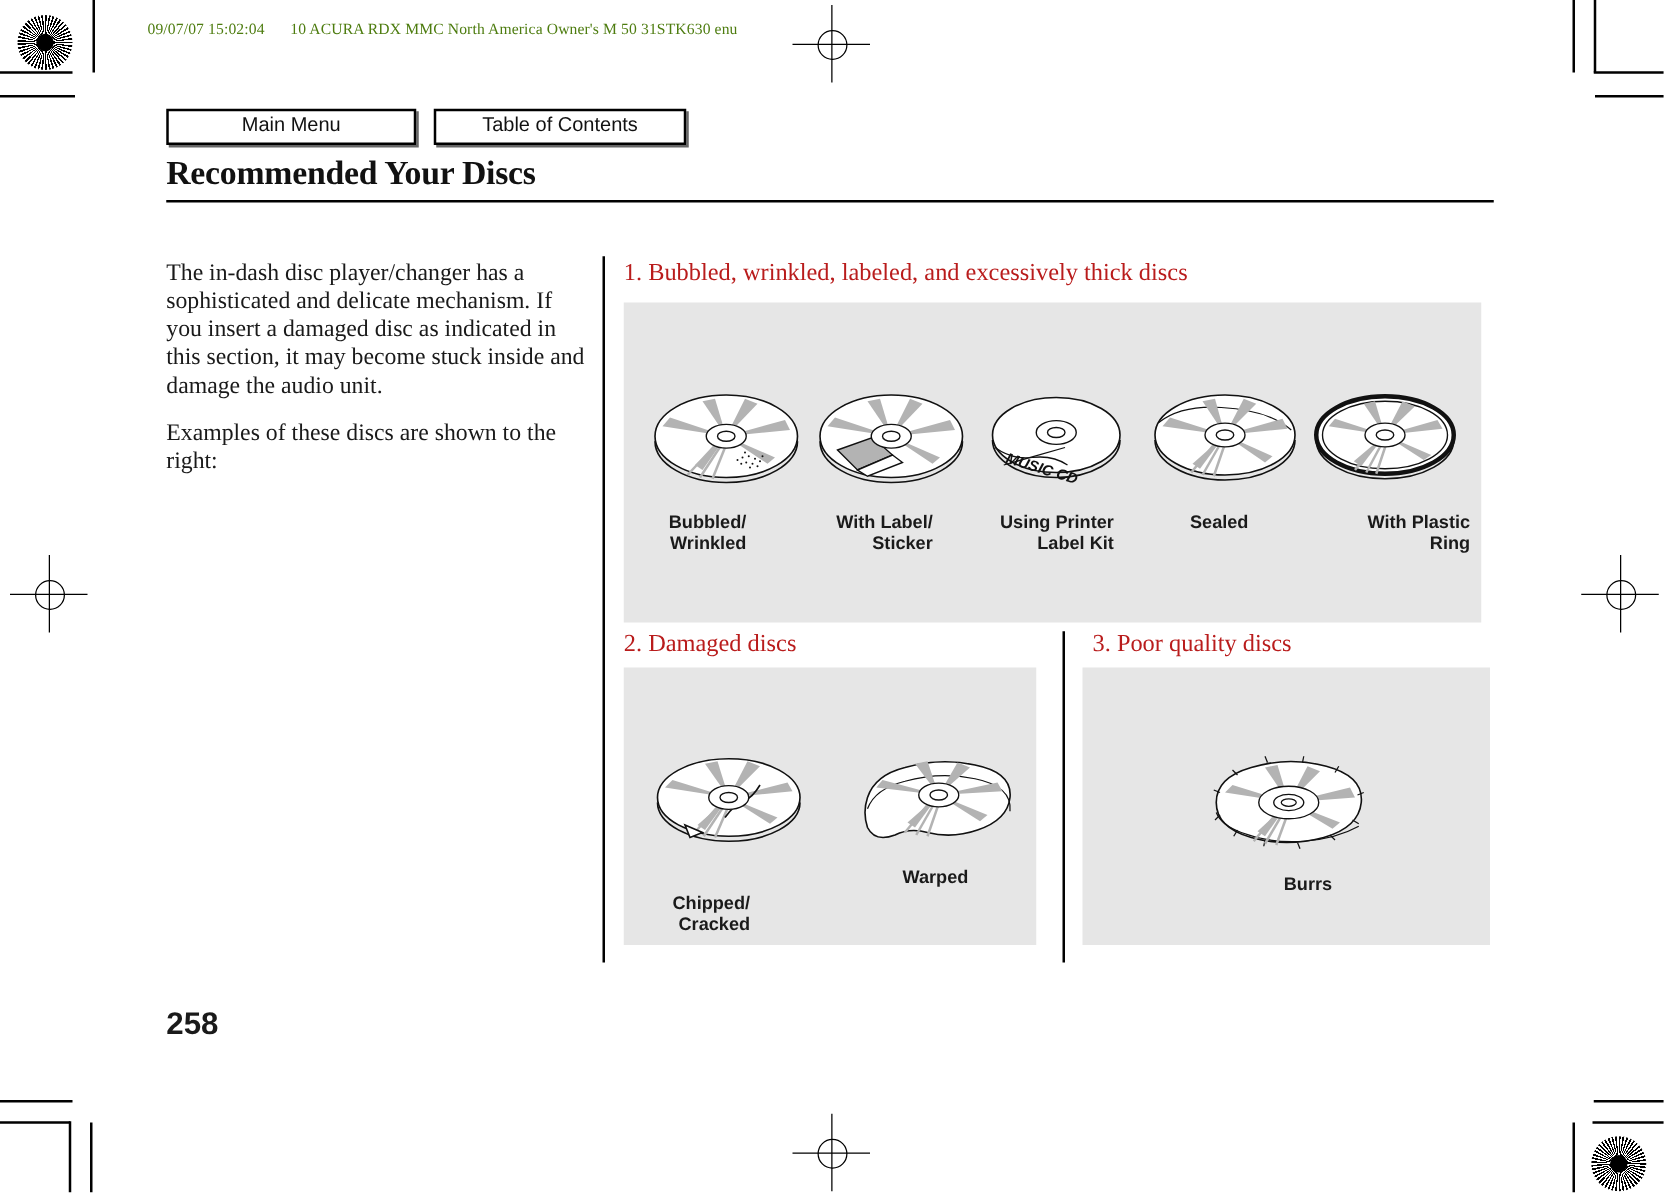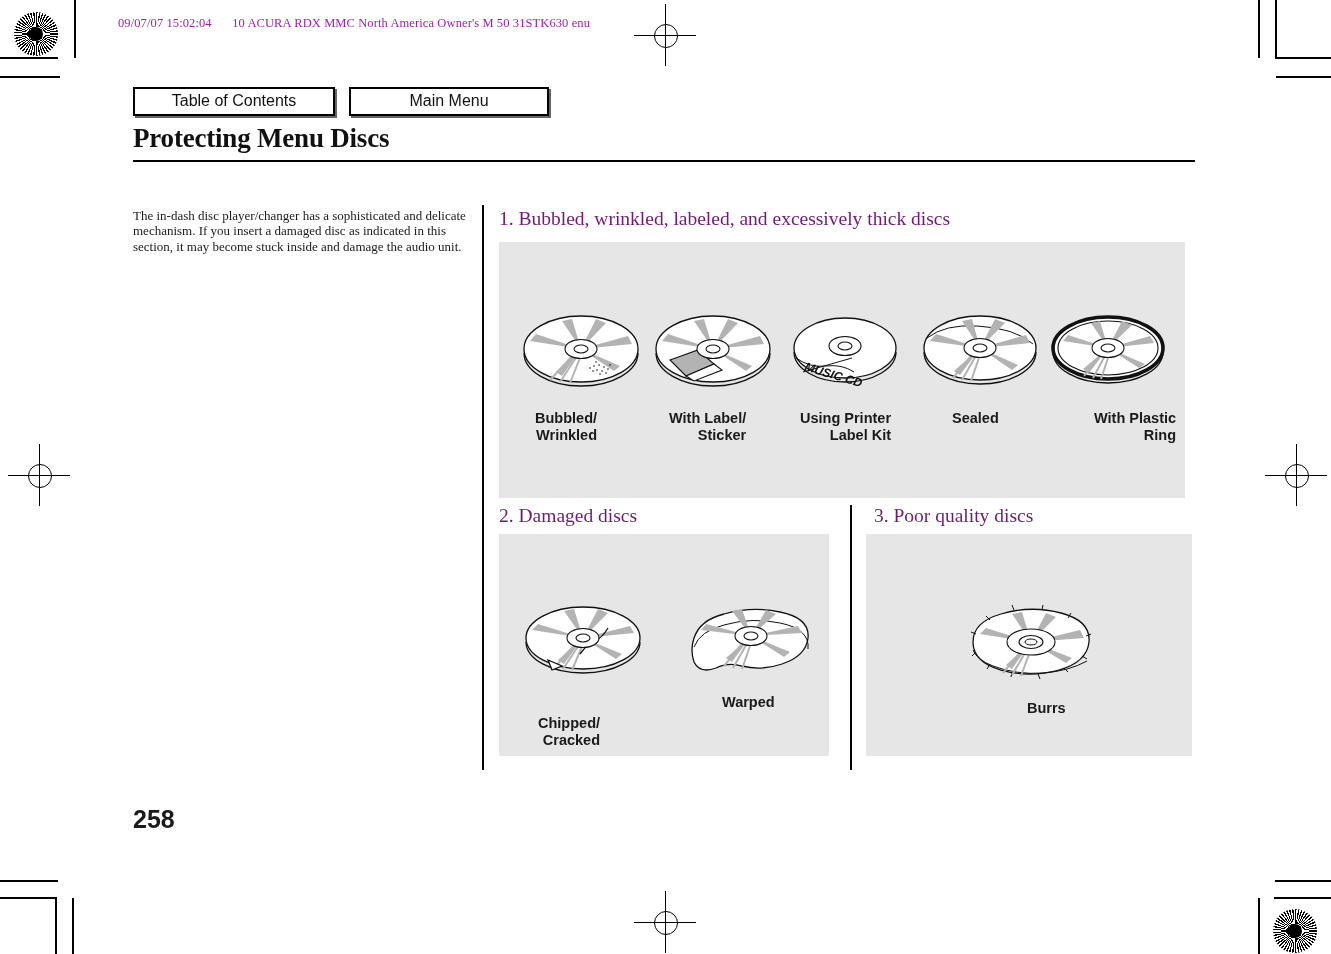--- a/index.html
+++ b/index.html
@@ -49,21 +49,21 @@
   }
 
   
   .page-header {
     position: absolute;
     left: 118px;
     top: 16px;
     font-family: "Liberation Serif", serif;
     font-size: 12.5px;
     letter-spacing: 0.1px;
-    color: #a21caf;
+    color: #4d7c0f;
     white-space: nowrap;
   }
   .page-header .ph-sep { display:inline-block; width:14px; }
 
   
   .navbar {
     position: absolute;
     left: 133px;
     top: 87px;
     display: flex;
@@ -115,21 +115,21 @@
     line-height: 1.17;
   }
   .col-left h2 {
     margin: 0;
     font-weight: bold;
     font-size: 19px;
     line-height: 1.15;
   }
   .col-left p {
     margin: 0;
-    font-size: 13px;
+    font-size: 19px;
     line-height: 1.18;
   }
   .col-left p.spaced { margin-top: 16px; }
 
   .v-divider-main {
     position: absolute;
     left: 482px;
     top: 205px;
     width: 2px;
     height: 565px;
@@ -142,21 +142,21 @@
     width: 2px;
     height: 265px;
     background: #000;
   }
 
   
   .sec-heading {
     position: absolute;
     font-family: "Liberation Serif", serif;
     font-size: 19.5px;
-    color: #701a75;
+    color: #b91c1c;
     white-space: nowrap;
   }
   .panel {
     position: absolute;
     background: #e6e6e6;
   }
 
   .disc-fig { position: absolute; }
   .disc-label {
     position: absolute;
@@ -226,29 +226,30 @@
     <div class="c-o"></div>
 </div>
 
 <div class="page-header">
   <span>09/07/07 15:02:04</span>
   <span class="ph-sep"></span>
   <span>10 ACURA RDX MMC North America Owner's M 50 31STK630 enu</span>
 </div>
 
 <div class="navbar">
+  <div class="nav-btn main">Main Menu</div>
   <div class="nav-btn toc">Table of Contents</div>
-  <div class="nav-btn main">Main Menu</div>
-</div>
-
-<div class="title">Protecting Menu Discs</div>
+</div>
+
+<div class="title">Recommended Your Discs</div>
 <div class="title-rule"></div>
 
 <div class="col-left">
   <p>The in-dash disc player/changer has a sophisticated and delicate mechanism. If you insert a damaged disc as indicated in this section, it may become stuck inside and damage the audio unit.</p>
+  <p class="spaced">Examples of these discs are shown to the right:</p>
 </div>
 
 <div class="v-divider-main"></div>
 <div class="v-divider-sub"></div>
 
 <div class="sec-heading" style="left:499px; top:208px;">1. Bubbled, wrinkled, labeled, and excessively thick discs</div>
 <div class="panel" style="left:499px; top:242px; width:686px; height:256px;"></div>
 
 <svg class="disc-fig" style="left:520px; top:308px;" width="122" height="82" viewBox="0 0 122 82">
   <ellipse cx="61" cy="41" rx="57" ry="33" fill="#ffffff" stroke="#111" stroke-width="1.3"></ellipse>

